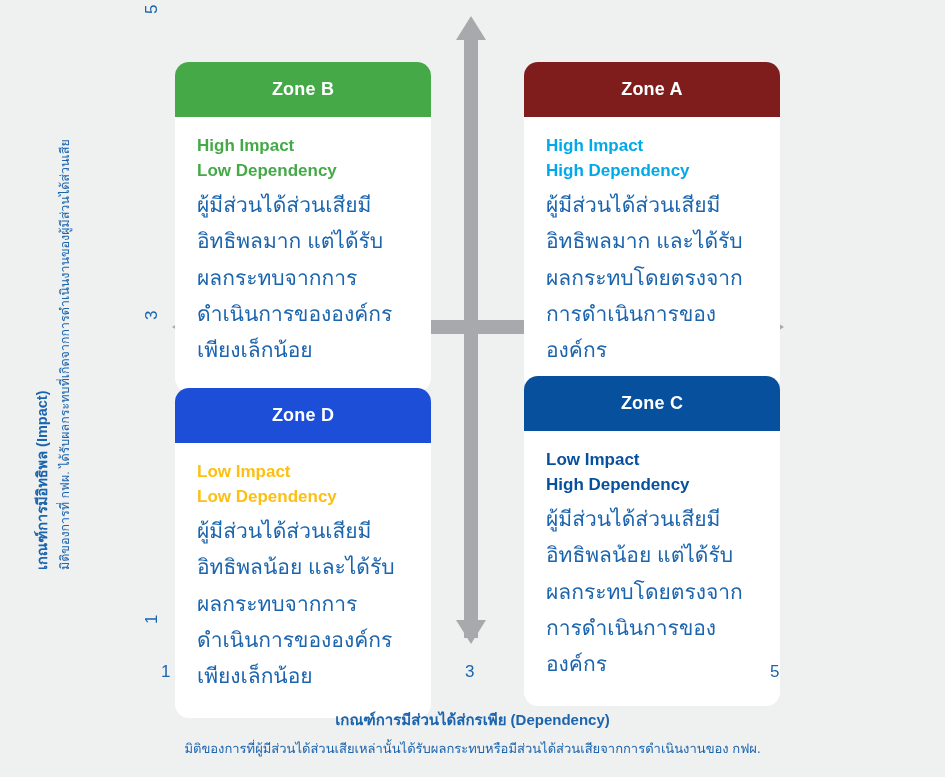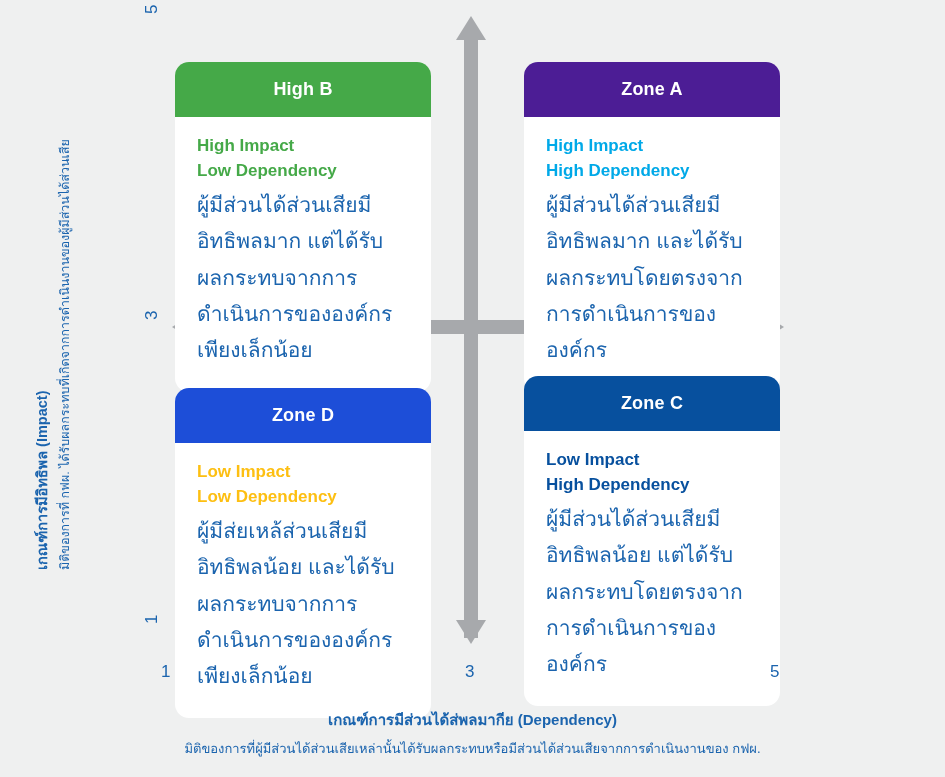--- a/index.html
+++ b/index.html
@@ -179,43 +179,43 @@
 <div id="matrix-canvas">
 
   <div class="axis-line" id="axis-vertical-line"></div>
   <div class="axis-line" id="axis-horizontal-line"></div>
   <div class="arrow-head" id="axis-arrow-up"></div>
   <div class="arrow-head" id="axis-arrow-down"></div>
   <div class="arrow-head" id="axis-arrow-right"></div>
   <div class="arrow-head" id="axis-arrow-left"></div>
 
   <div class="zone-card" id="zone-b-card">
-    <div class="zone-header" style="background:#45A948">High B</div>
+    <div class="zone-header" style="background:#45A948">Zone B</div>
     <div class="zone-body">
       <p class="zone-cond" style="color:#45A948">High Impact</p>
       <p class="zone-cond" style="color:#45A948">Low Dependency</p>
       <p class="zone-desc">ผู้มีส่วนได้ส่วนเสียมีอิทธิพลมาก แต่ได้รับผลกระทบจากการดำเนินการขององค์กรเพียงเล็กน้อย</p>
     </div>
   </div>
 
   <div class="zone-card" id="zone-a-card">
-    <div class="zone-header" style="background:#4c1d95">Zone A</div>
+    <div class="zone-header" style="background:#7f1d1d">Zone A</div>
     <div class="zone-body">
       <p class="zone-cond" style="color:#00A9E8">High Impact</p>
       <p class="zone-cond" style="color:#00A9E8">High Dependency</p>
       <p class="zone-desc">ผู้มีส่วนได้ส่วนเสียมีอิทธิพลมาก และได้รับผลกระทบโดยตรงจากการดำเนินการขององค์กร</p>
     </div>
   </div>
 
   <div class="zone-card" id="zone-d-card">
     <div class="zone-header" style="background:#1d4ed8">Zone D</div>
     <div class="zone-body">
       <p class="zone-cond" style="color:#FDBF12">Low Impact</p>
       <p class="zone-cond" style="color:#FDBF12">Low Dependency</p>
-      <p class="zone-desc">ผู้มีส่ยเหล้ส่วนเสียมีอิทธิพลน้อย และได้รับผลกระทบจากการดำเนินการขององค์กรเพียงเล็กน้อย</p>
+      <p class="zone-desc">ผู้มีส่วนได้ส่วนเสียมีอิทธิพลน้อย และได้รับผลกระทบจากการดำเนินการขององค์กรเพียงเล็กน้อย</p>
     </div>
   </div>
 
   <div class="zone-card" id="zone-c-card">
     <div class="zone-header" style="background:#07509E">Zone C</div>
     <div class="zone-body">
       <p class="zone-cond" style="color:#07509E">Low Impact</p>
       <p class="zone-cond" style="color:#07509E">High Dependency</p>
       <p class="zone-desc">ผู้มีส่วนได้ส่วนเสียมีอิทธิพลน้อย แต่ได้รับผลกระทบโดยตรงจากการดำเนินการขององค์กร</p>
     </div>
@@ -228,17 +228,17 @@
   <div class="tick-label" id="x-tick-1">1</div>
   <div class="tick-label" id="x-tick-3">3</div>
   <div class="tick-label" id="x-tick-5">5</div>
 
   <div id="y-axis-title-group">
     <div class="y-axis-text" id="y-axis-title">เกณฑ์การมีอิทธิพล (Impact)</div>
     <div class="y-axis-text" id="y-axis-subtitle">มิติของการที่ กฟผ. ได้รับผลกระทบที่เกิดจากการดำเนินงานของผู้มีส่วนได้ส่วนเสีย</div>
   </div>
 
   <div id="x-axis-title-group">
-    <p id="x-axis-title">เกณฑ์การมีส่วนได้ส่พลมากีย (Dependency)</p>
+    <p id="x-axis-title">เกณฑ์การมีส่วนได้ส่กรเพีย (Dependency)</p>
     <p id="x-axis-subtitle">มิติของการที่ผู้มีส่วนได้ส่วนเสียเหล่านั้นได้รับผลกระทบหรือมีส่วนได้ส่วนเสียจากการดำเนินงานของ กฟผ.</p>
   </div>
 
 </div>
 
 </body></html>

